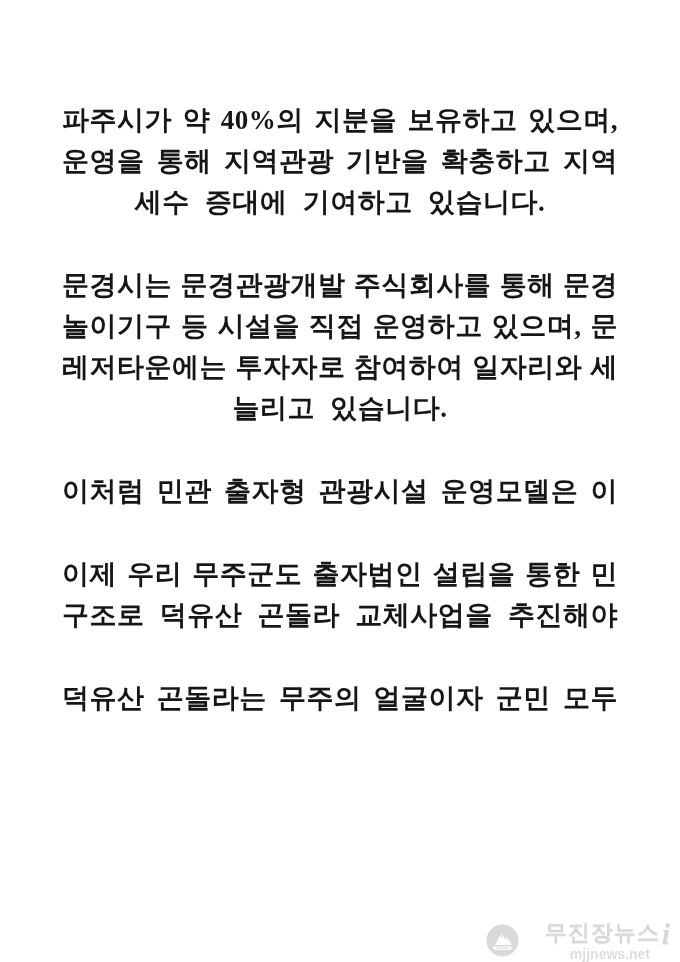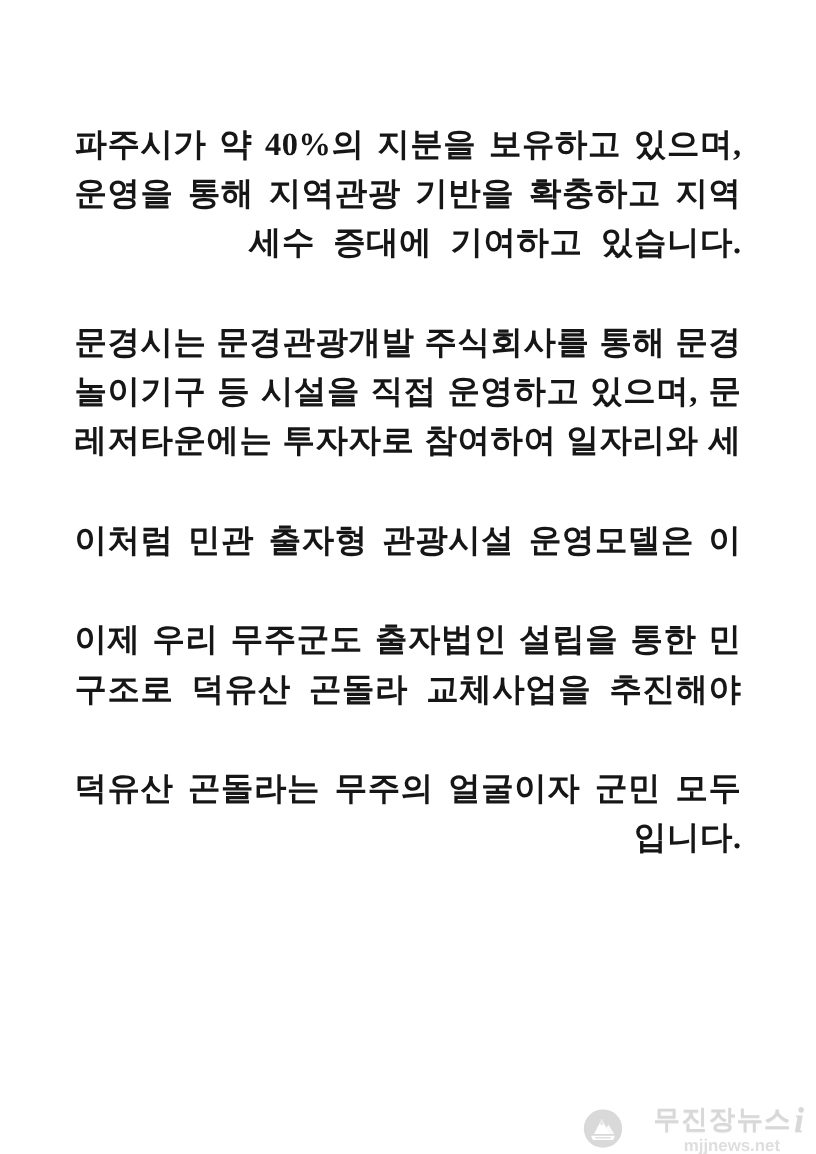--- a/index.html
+++ b/index.html
@@ -23,21 +23,21 @@
     color: #161616;
     font-size: 27px;
     font-weight: bold;
   }
   .para {
     margin: 0 0 42px 0;
   }
   .line {
     line-height: 41px;
     height: 41px;
-    text-align: right;
+    text-align: center;
     word-spacing: 8px;
     letter-spacing: 0.5px;
     white-space: normal;
     overflow: hidden;
   }
   .line.just {
     text-align: justify;
     text-align-last: justify;
     word-spacing: normal;
   }
@@ -104,35 +104,35 @@
     <div class="para">
       <div class="line just">파주시가 약 40%의 지분을 보유하고 있으며, 곤돌라</div>
       <div class="line just">운영을 통해 지역관광 기반을 확충하고 지역 일자리와</div>
       <div class="line">세수 증대에 기여하고 있습니다.</div>
     </div>
 
     <div class="para">
       <div class="line just">문경시는 문경관광개발 주식회사를 통해 문경새재 내</div>
       <div class="line just">놀이기구 등 시설을 직접 운영하고 있으며, 문경</div>
       <div class="line just">레저타운에는 투자자로 참여하여 일자리와 세수를</div>
+      <div class="line">늘리고 있습니다.</div>
     </div>
 
     <div class="para">
       <div class="line just">이처럼 민관 출자형 관광시설 운영모델은 이미 검증된</div>
     </div>
 
     <div class="para">
       <div class="line just">이제 우리 무주군도 출자법인 설립을 통한 민관협력</div>
       <div class="line just">구조로 덕유산 곤돌라 교체사업을 추진해야 할 때입니다.</div>
     </div>
 
 
     <div class="para">
       <div class="line just">덕유산 곤돌라는 무주의 얼굴이자 군민 모두의 자산</div>
-      <div class="line">입니다.</div>
     </div>
 
   </div>
 
   <div class="watermark">
     <span class="wm-icon">
       <svg width="33" height="33" viewBox="0 0 33 33" xmlns="http://www.w3.org/2000/svg">
         <circle cx="16.5" cy="16.5" r="16" fill="#d9d9d9"></circle>
         <path d="M9 21 L15.5 8.5 L22 21 Z" fill="#ffffff"></path>
         <path d="M13.6 12.2 L15.5 8.5 L17.4 12.2 L15.5 14.2 Z" fill="#e9e9e9"></path>

